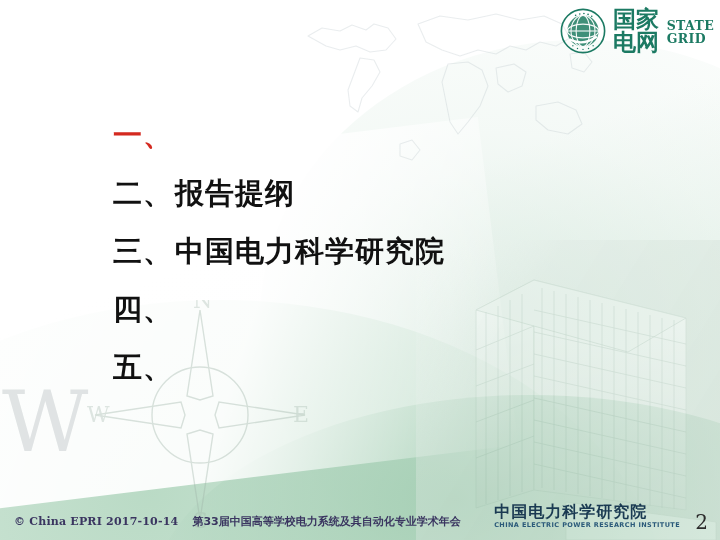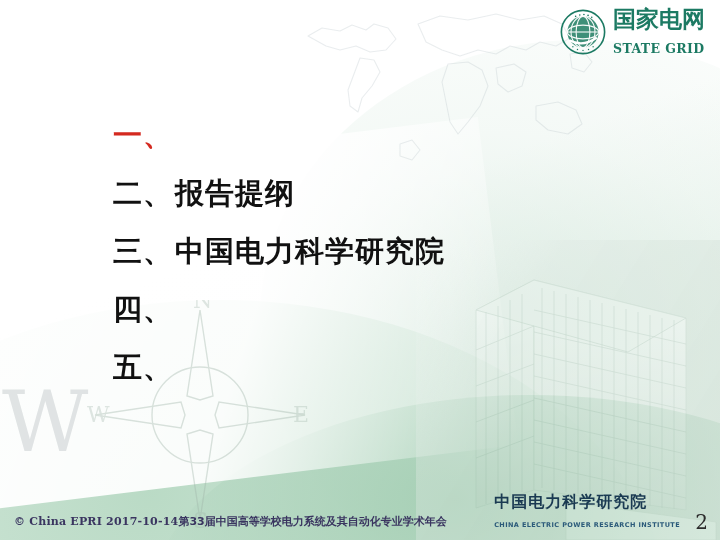--- a/index.html
+++ b/index.html
@@ -111,21 +111,21 @@
   
   .sg-logo {
     position: absolute;
     left: 560px;
     top: 8px;
     display: flex;
     align-items: center;
     gap: 7px;
   }
   .sg-emblem { width: 46px; height: 46px; flex: 0 0 auto; }
-  .sg-wordmark { display: flex; flex-direction: column; line-height: 1; }
+  .sg-wordmark { display: flex; line-height: 1; }
   .sg-cn {
     font-size: 23px;
     font-weight: bold;
     color: #1c7a63;
     letter-spacing: 0px;
     font-family: "DejaVu Sans", "Liberation Sans", sans-serif;
   }
   .sg-en {
     font-size: 12.5px;
     font-weight: bold;
@@ -172,21 +172,21 @@
   }
   .outline-item.accent { color: #d42a20; }
 
   
   .footer {
     position: absolute;
     left: 14px;
     bottom: 11px;
     display: flex;
     align-items: baseline;
-    gap: 0;
+    gap: 14px;
     font-size: 11px;
     color: #3a3560;
     white-space: nowrap;
   }
   .footer .copy {
     font-family: "DejaVu Serif", "Liberation Serif", serif;
     font-weight: bold;
     letter-spacing: 0.2px;
   }
   .footer .conf {
@@ -206,21 +206,21 @@
     font-size: 16px;
     font-weight: bold;
     color: #1a3a52;
     letter-spacing: 1px;
   }
   .epri-en {
     font-size: 6.5px;
     font-weight: bold;
     color: #2b5a7a;
     letter-spacing: 0.4px;
-    margin-top: 12px;
+    margin-top: 2px;
   }
   .page-no {
     position: absolute;
     right: 12px;
     bottom: 6px;
     font-size: 20px;
     color: #2b2b2b;
     font-family: "DejaVu Serif", "Liberation Serif", serif;
   }
 </style>

